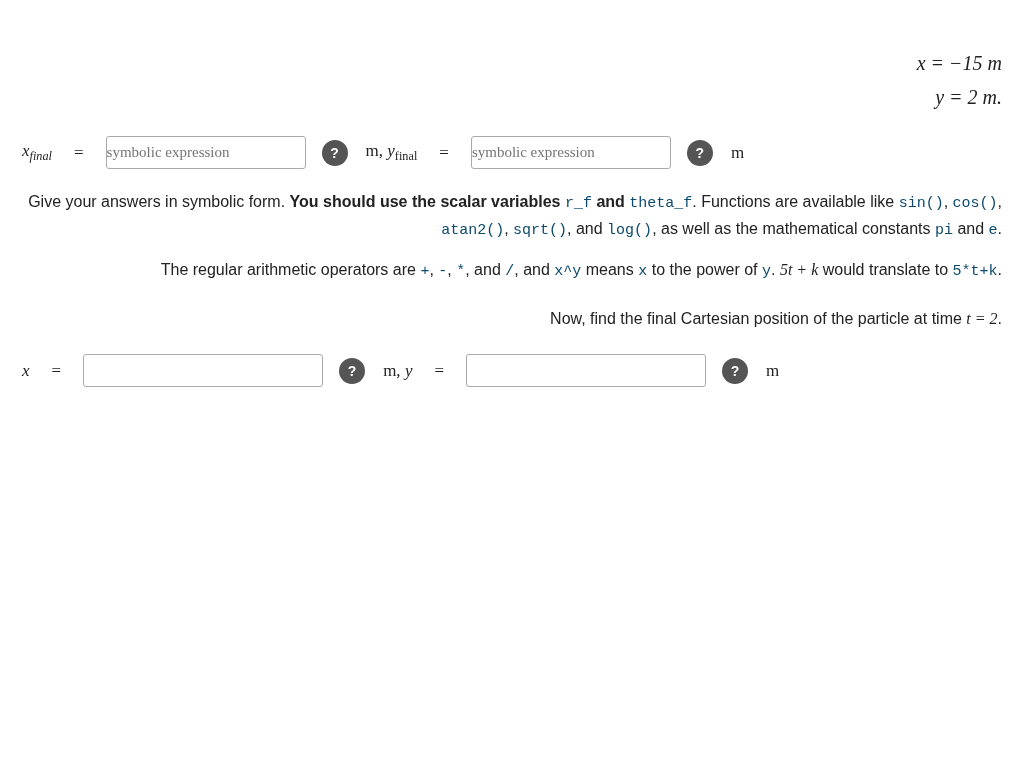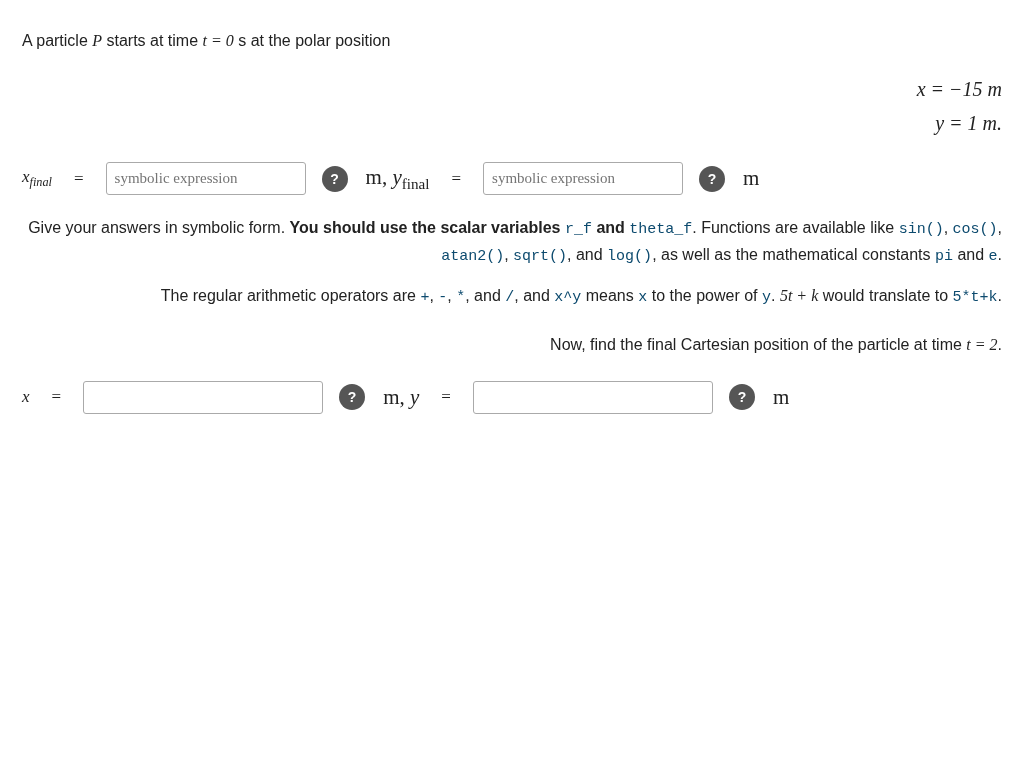--- a/index.html
+++ b/index.html
@@ -54,21 +54,21 @@
     }
 
     .eq-equals {
       font-size: 17px;
       margin: 0 6px;
     }
 
     .sym-input {
       border: 1px solid #aaa;
       border-radius: 3px;
-      padding: 7px 8px;
+      padding: 7px 0;
       font-size: 15px;
       color: #888;
       background: #fff;
       width: 200px;
       outline: none;
       font-family: Georgia, serif;
     }
 
     .help-btn {
       display: inline-flex;
@@ -81,21 +81,21 @@
       border-radius: 50%;
       font-size: 14px;
       font-weight: bold;
       cursor: pointer;
       border: none;
       font-family: Arial, sans-serif;
       flex-shrink: 0;
     }
 
     .unit {
-      font-size: 21px;
+      font-size: 17px;
       margin-left: 2px;
       text-align: center;
     }
 
     .code-red {
       color: #0c4a6e;
       font-family: 'Courier New', monospace;
       font-size: 15px;
     }
 
@@ -118,27 +118,24 @@
     .section-gap {
       margin-bottom: 22px;
       text-align: right;
     }
   </style>
 </head>
 <body>
 
 <div class="page-content">
 
-  <p class="body-text">
-    A particle <span class="math-inline"><i>P</i></span> starts at time <span class="math-inline"><i>t</i> = 0</span> s at the polar position
-  </p>
 
   <div class="math-block section-gap">
     <span class="math-line">x = −15 m</span>
-    <span class="math-line">y = 1 m.</span>
+    <span class="math-line">y = 2 m.</span>
   </div>
 
 
 
 
   <div class="eq-row">
     <span class="eq-label"><i>x</i><sub>final</sub></span>
     <span class="eq-equals">=</span>
     <input class="sym-input" type="text" value="" placeholder="symbolic expression" style="">
     <button class="help-btn">?</button>

